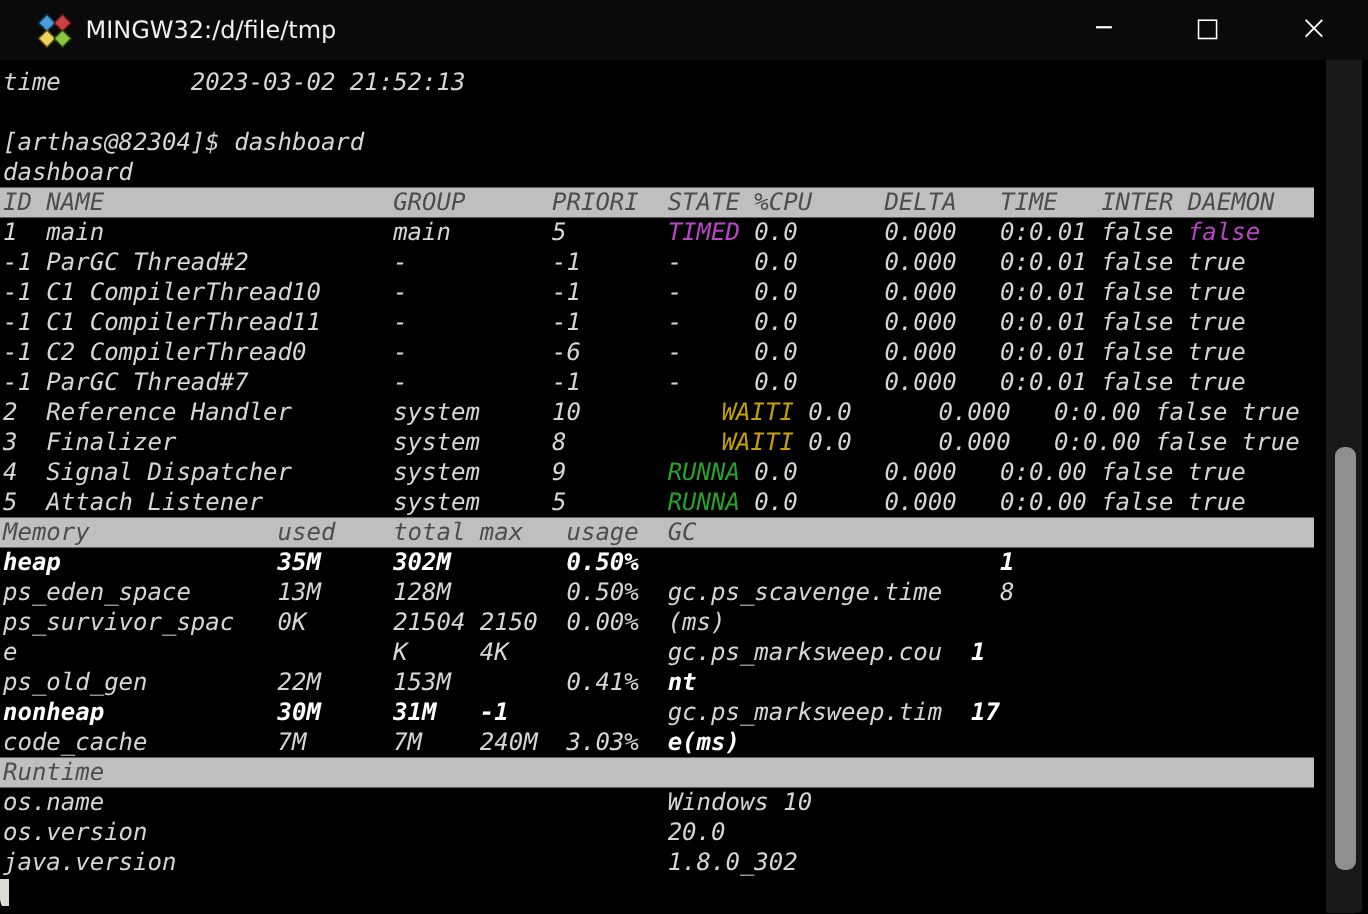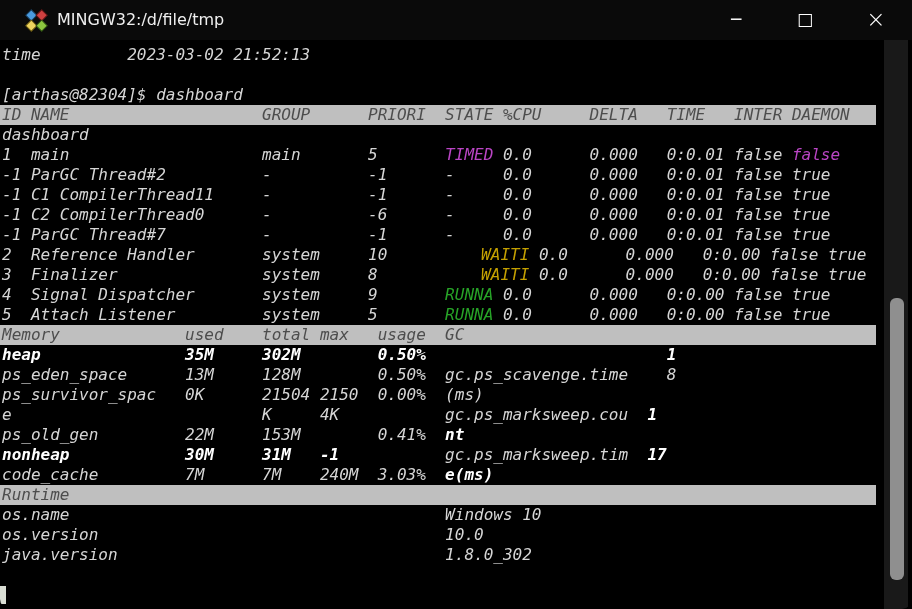--- a/index.html
+++ b/index.html
@@ -43,42 +43,43 @@
     <div class="title">MINGW32:/d/file/tmp</div>
     <div class="winbtn btn-min">─</div>
     <div class="winbtn btn-max">□</div>
     <div class="winbtn btn-close">×</div>
   </div>
 
   <div class="content">
       <div class="tline"><span class="c-fg">time         2023-03-02 21:52:13</span></div>
       <div class="tline"></div>
       <div class="tline"><span class="c-fg">[arthas@82304]$ dashboard</span></div>
+      <div class="tline"><span class="c-fg">dashboard</span></div>
       <div class="tline bar"><span class="c-hdr">ID NAME                    GROUP      PRIORI  STATE %CPU     DELTA   TIME   INTER DAEMON   </span></div>
-      <div class="tline"><span class="c-fg">dashboard</span></div>
       <div class="tline"><span class="c-fg">1  main                    main       5       </span><span class="c-magenta">TIMED</span><span class="c-fg"> 0.0      0.000   0:0.01 false </span><span class="c-magenta">false</span></div>
       <div class="tline"><span class="c-fg">-1 ParGC Thread#2          -          -1      -     0.0      0.000   0:0.01 false true</span></div>
+      <div class="tline"><span class="c-fg">-1 C1 CompilerThread10     -          -1      -     0.0      0.000   0:0.01 false true</span></div>
       <div class="tline"><span class="c-fg">-1 C1 CompilerThread11     -          -1      -     0.0      0.000   0:0.01 false true</span></div>
       <div class="tline"><span class="c-fg">-1 C2 CompilerThread0      -          -6      -     0.0      0.000   0:0.01 false true</span></div>
       <div class="tline"><span class="c-fg">-1 ParGC Thread#7          -          -1      -     0.0      0.000   0:0.01 false true</span></div>
       <div class="tline"><span class="c-fg">2  Reference Handler       system     10      </span><span class="c-yellow">WAITI</span><span class="c-fg"> 0.0      0.000   0:0.00 false true</span></div>
       <div class="tline"><span class="c-fg">3  Finalizer               system     8       </span><span class="c-yellow">WAITI</span><span class="c-fg"> 0.0      0.000   0:0.00 false true</span></div>
       <div class="tline"><span class="c-fg">4  Signal Dispatcher       system     9       </span><span class="c-green">RUNNA</span><span class="c-fg"> 0.0      0.000   0:0.00 false true</span></div>
       <div class="tline"><span class="c-fg">5  Attach Listener         system     5       </span><span class="c-green">RUNNA</span><span class="c-fg"> 0.0      0.000   0:0.00 false true</span></div>
       <div class="tline bar"><span class="c-hdr">Memory             used    total max   usage  GC                                           </span></div>
       <div class="tline"><span class="c-bold">heap               35M     302M        0.50%                         1</span></div>
       <div class="tline"><span class="c-fg">ps_eden_space      13M     128M        0.50%  gc.ps_scavenge.time    8</span></div>
       <div class="tline"><span class="c-fg">ps_survivor_spac   0K      21504 2150  0.00%  (ms)</span></div>
       <div class="tline"><span class="c-fg">e                          K     4K           gc.ps_marksweep.cou  </span><span class="c-bold">1</span></div>
       <div class="tline"><span class="c-fg">ps_old_gen         22M     153M        0.41%  </span><span class="c-bold">nt</span></div>
       <div class="tline"><span class="c-bold">nonheap            30M     31M   -1</span><span class="c-fg">           gc.ps_marksweep.tim  </span><span class="c-bold">17</span></div>
       <div class="tline"><span class="c-fg">code_cache         7M      7M    240M  3.03%  </span><span class="c-bold">e(ms)</span></div>
       <div class="tline bar"><span class="c-hdr">Runtime                                                                                    </span></div>
       <div class="tline"><span class="c-fg">os.name                                       Windows 10</span></div>
-      <div class="tline"><span class="c-fg">os.version                                    10.0</span></div>
+      <div class="tline"><span class="c-fg">os.version                                    20.0</span></div>
       <div class="tline"><span class="c-fg">java.version                                  1.8.0_302</span></div>
     </div>
 
   <div class="cursor"></div>
 
   <div class="sb-track">
     <div class="sb-thumb"></div>
   </div>
 
 </div>

